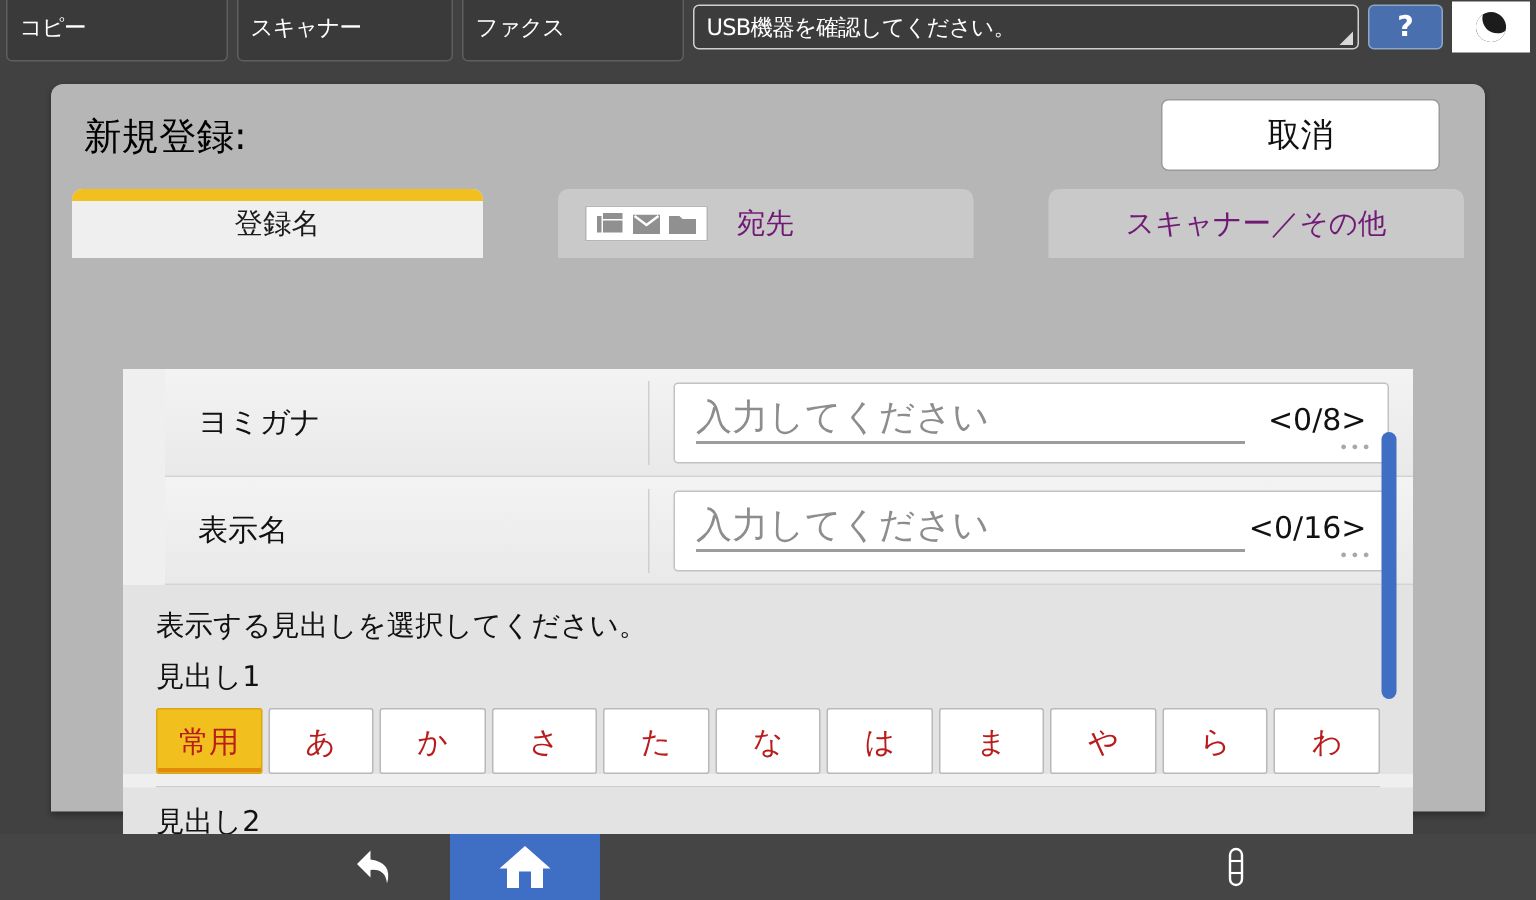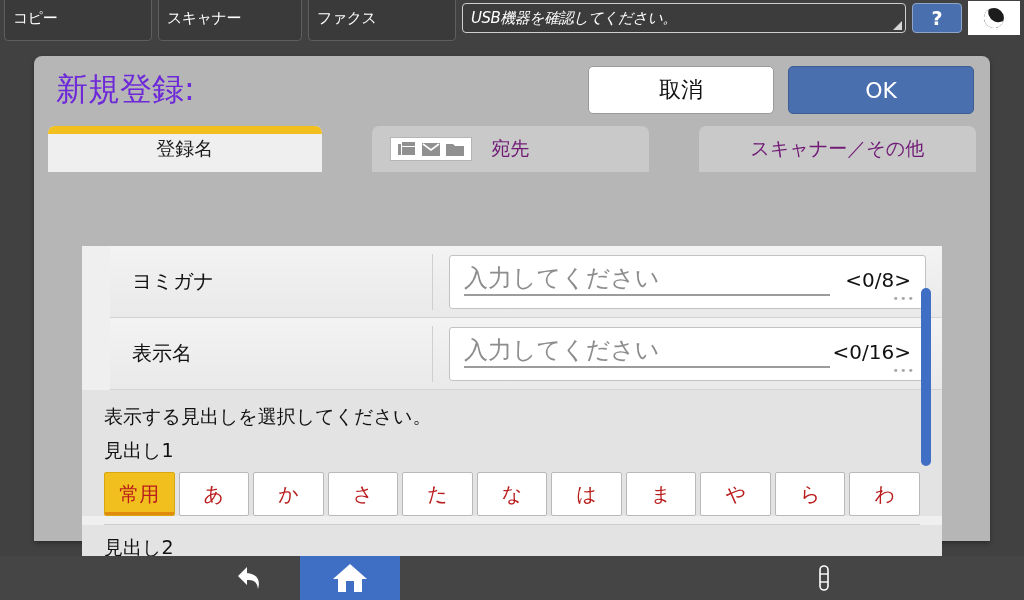--- a/index.html
+++ b/index.html
@@ -24,21 +24,21 @@
     padding: 4px 8px; letter-spacing: -0.5px;
   }
   .app-tab.copy { width: 148px; }
   .app-tab.scan { width: 144px; }
   .app-tab.fax  { width: 148px; }
 
   .msgbar {
     flex: 1; height: 30px; border: 1px solid #cfcfcf; border-radius: 4px;
     background: #3c3c3c; color: #ffffff; font-size: 15px;
     display: flex; align-items: center; padding: 0 8px;
-    position: relative; letter-spacing: -0.5px; font-style: italic;
+    position: relative; letter-spacing: -0.5px;
   }
   .msg-corner {
     position: absolute; right: 3px; bottom: 2px;
     width: 0; height: 0;
     border-left: 9px solid transparent; border-bottom: 9px solid #d8d8d8;
   }
   .help-btn {
     width: 50px; height: 30px; border-radius: 4px;
     background: #4a6fae; border: 1px solid #8fa5c8;
     color: #fff; font-size: 19px; font-weight: bold;
@@ -59,21 +59,21 @@
   .dialog {
     position: absolute; left: 34px; top: 56px; width: 956px; height: 485px;
     background: #b6b6b6;
     border-radius: 8px 8px 0 0;
     box-shadow: 0 2px 4px rgba(0,0,0,0.35);
   }
   .dialog-head {
     height: 68px; display: flex; align-items: center;
     padding: 0 16px 0 22px;
   }
-  .dialog-title { font-size: 32px; color: #6d28d9; letter-spacing: 0px; }
+  .dialog-title { font-size: 25px; color: #000000; letter-spacing: 0px; }
   .head-spacer { flex: 1; }
   .btn {
     height: 48px; border-radius: 5px; font-size: 22px;
     display: flex; align-items: center; justify-content: center;
     border: 1px solid #9a9a9a;
   }
   .btn-cancel { width: 186px; background: #ffffff; color: #111; margin-right: 14px; }
   .btn-ok { width: 186px; background: #4a6fae; color: #ffffff; border-color: #3d5d93; }
 
   
@@ -221,23 +221,20 @@
     </div>
   </div>
 
   <div class="dialog">
 
     <div class="dialog-head">
       <span class="dialog-title">新規登録:</span>
       <span class="head-spacer"></span>
       <div class="btn btn-cancel">
         <span>取消</span>
-      </div>
-      <div class="btn btn-ok">
-        <span>OK</span>
       </div>
     </div>
 
     <div class="tabrow">
       <div class="tab active tab-1">
         <span>登録名</span>
       </div>
       <div class="tab inactive tab-2">
         <span class="tab-icons">
           <svg class="ic" width="18" height="14" viewBox="0 0 18 14">

